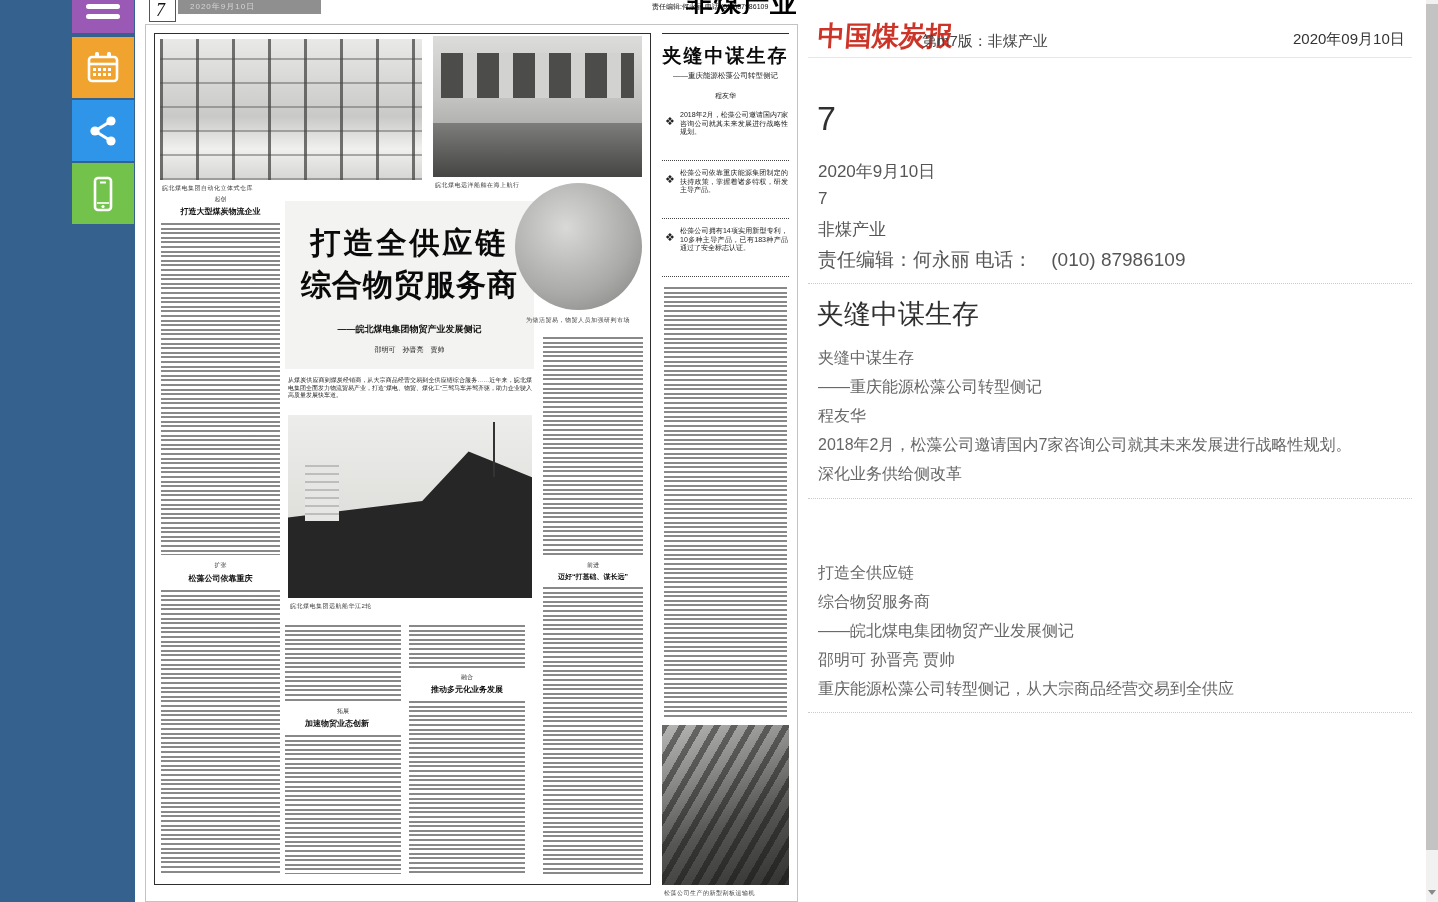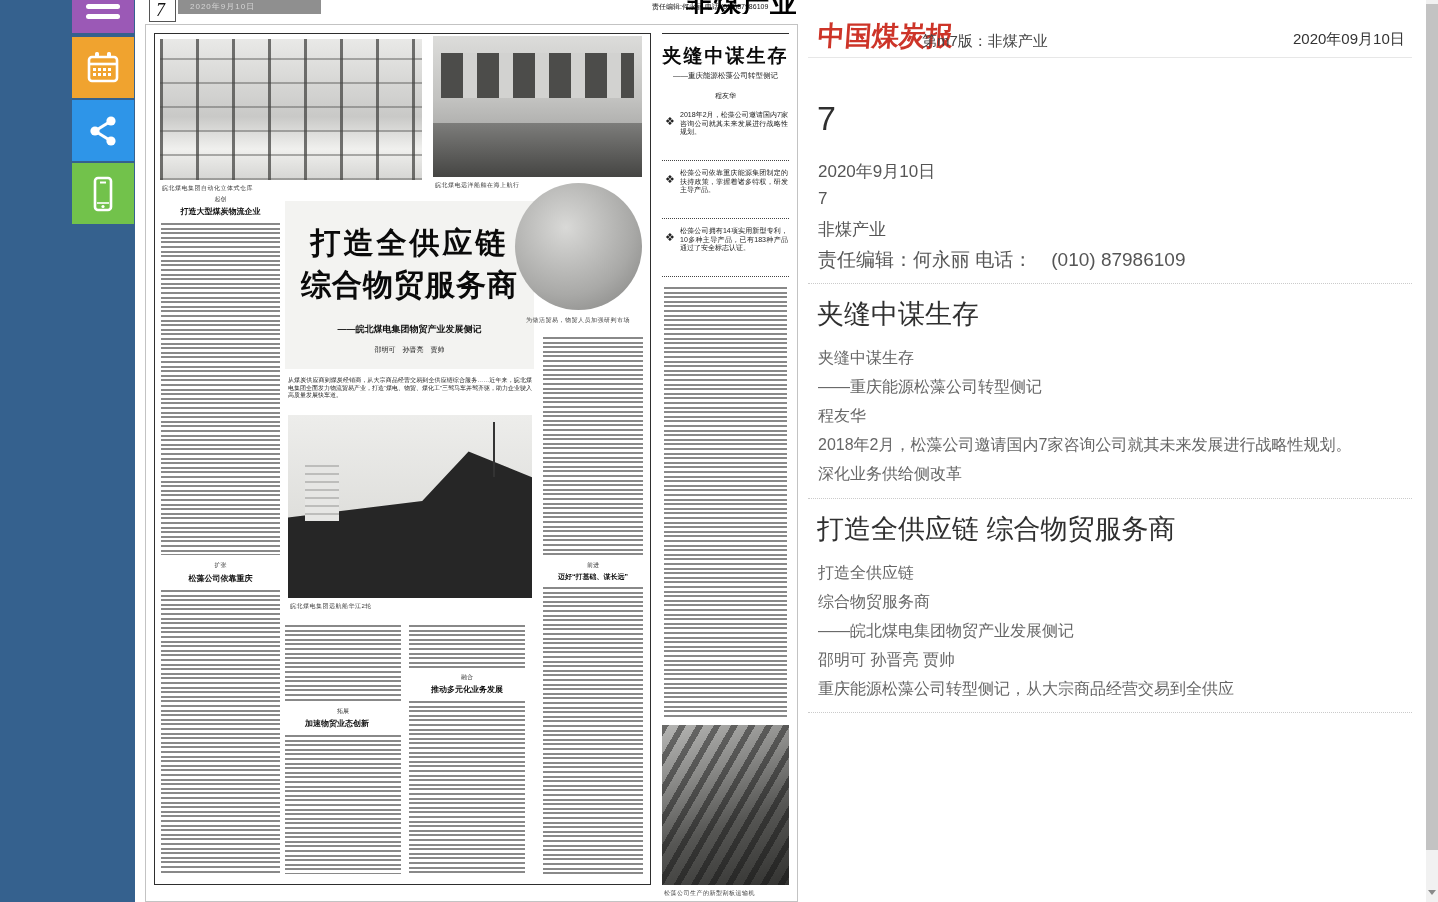--- a/index.html
+++ b/index.html
@@ -243,21 +243,20 @@
   <div class="p-abs dotline" style="top:283px"></div>
 
   <div class="p-abs atitle" style="top:296px;font-size:27px">夹缝中谋生存</div>
   <div class="p-abs pline16" style="top:348px">夹缝中谋生存</div>
   <div class="p-abs pline16" style="top:377px">——重庆能源松藻公司转型侧记</div>
   <div class="p-abs pline16" style="top:406px">程友华</div>
   <div class="p-abs pline16" style="top:435px">2018年2月，松藻公司邀请国内7家咨询公司就其未来发展进行战略性规划。</div>
   <div class="p-abs pline16" style="top:464px">深化业务供给侧改革</div>
   <div class="p-abs dotline" style="top:498px"></div>
 
-  <div class="p-abs atitle" style="top:511px;font-size:27px">打造全供应链 综合物贸服务商</div>
   <div class="p-abs pline16" style="top:563px">打造全供应链</div>
   <div class="p-abs pline16" style="top:592px">综合物贸服务商</div>
   <div class="p-abs pline16" style="top:621px">——皖北煤电集团物贸产业发展侧记</div>
   <div class="p-abs pline16" style="top:650px">邵明可 孙晋亮 贾帅</div>
   <div class="p-abs pline16" style="top:679px">重庆能源松藻公司转型侧记，从大宗商品经营交易到全供应</div>
   <div class="p-abs dotline" style="top:712px"></div>
 
   <div class="scroll-track"></div>
   <div class="scroll-thumb"></div>
   <div class="scroll-down"></div>

